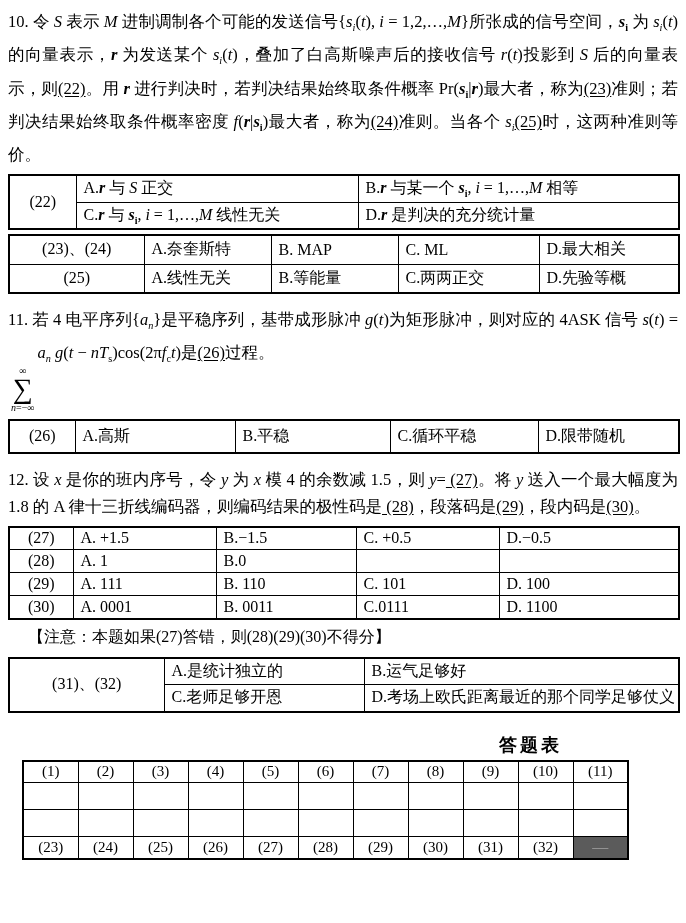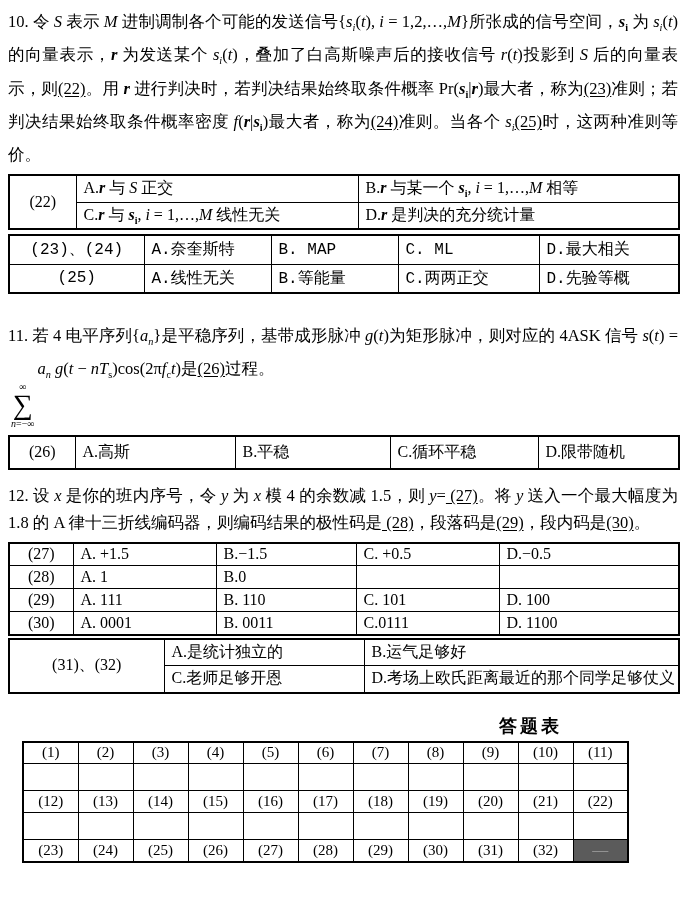--- a/index.html
+++ b/index.html
@@ -34,21 +34,21 @@
     border:2px solid #000;
   }
   table.opt td {
     border:1px solid #000; font-size:16px; padding:1px 7px;
     overflow:hidden; white-space:nowrap;
   }
   table.opt td.lbl { text-align:center; padding:1px 2px; }
 
   .t22 { margin-top:3px; }
   .t22 td { height:27px; }
-  .t2325 { margin-top:4px; margin-bottom:28px;font-family:Liberation Mono, monospace; }
+  .t2325 { margin-top:4px; margin-bottom:12px; }
   .t2325 td { height:29px; }
   .t26 { margin-top:6px; margin-bottom:12px; }
   .t26 td { height:33px; }
   .t2730 { margin-top:6px; }
   .t2730 td { height:23px; font-size:15.5px; }
   .t3132 { margin-top:2px; margin-bottom:20px; }
   .t3132 td { height:27px; }
 
   .note { font-size:16px; margin:7px 0 9px 20px; }
   .q13 { line-height:23px; margin-bottom:2px; }
@@ -182,20 +182,21 @@
       <tr>
         <td class="lbl">(30)</td>
         <td>A. 0001</td>
         <td>B. 0011</td>
         <td>C.0111</td>
         <td>D. 1100</td>
       </tr>
     </tbody>
   </table>
 
+  <p class="note">【注意：本题如果(27)答错，则(28)(29)(30)不得分】</p>
 
 
   <table class="opt t3132">
     <colgroup>
         <col style="width:155px">
         <col style="width:200px">
         <col style="width:315px">
       </colgroup>
     <tbody>
       <tr>
@@ -233,33 +234,20 @@
           <td></td>
           <td></td>
           <td></td>
           <td></td>
           <td></td>
           <td></td>
           <td></td>
           <td></td>
           <td></td>
         </tr>
-        <tr class="label">
-          <td>(12)</td>
-          <td>(13)</td>
-          <td>(14)</td>
-          <td>(15)</td>
-          <td>(16)</td>
-          <td>(17)</td>
-          <td>(18)</td>
-          <td>(19)</td>
-          <td>(20)</td>
-          <td>(21)</td>
-          <td>(22)</td>
-        </tr>
         <tr class="answer">
           <td></td>
           <td></td>
           <td></td>
           <td></td>
           <td></td>
           <td></td>
           <td></td>
           <td></td>
           <td></td>

